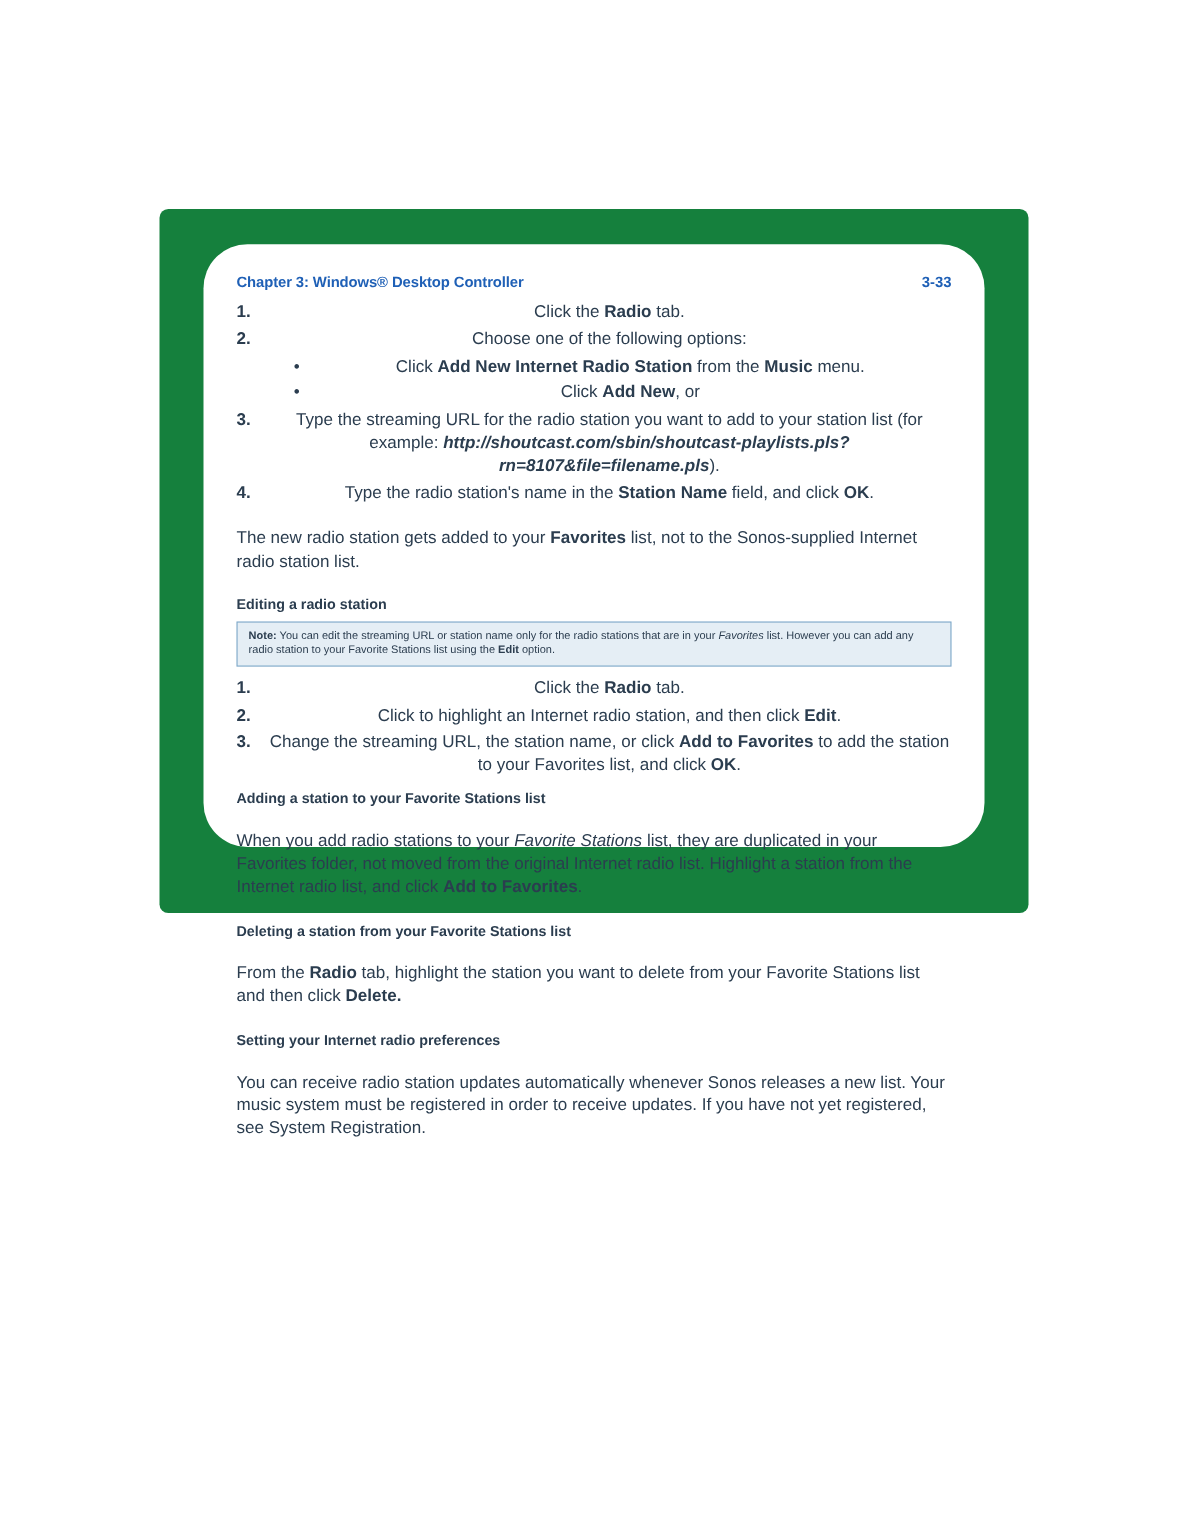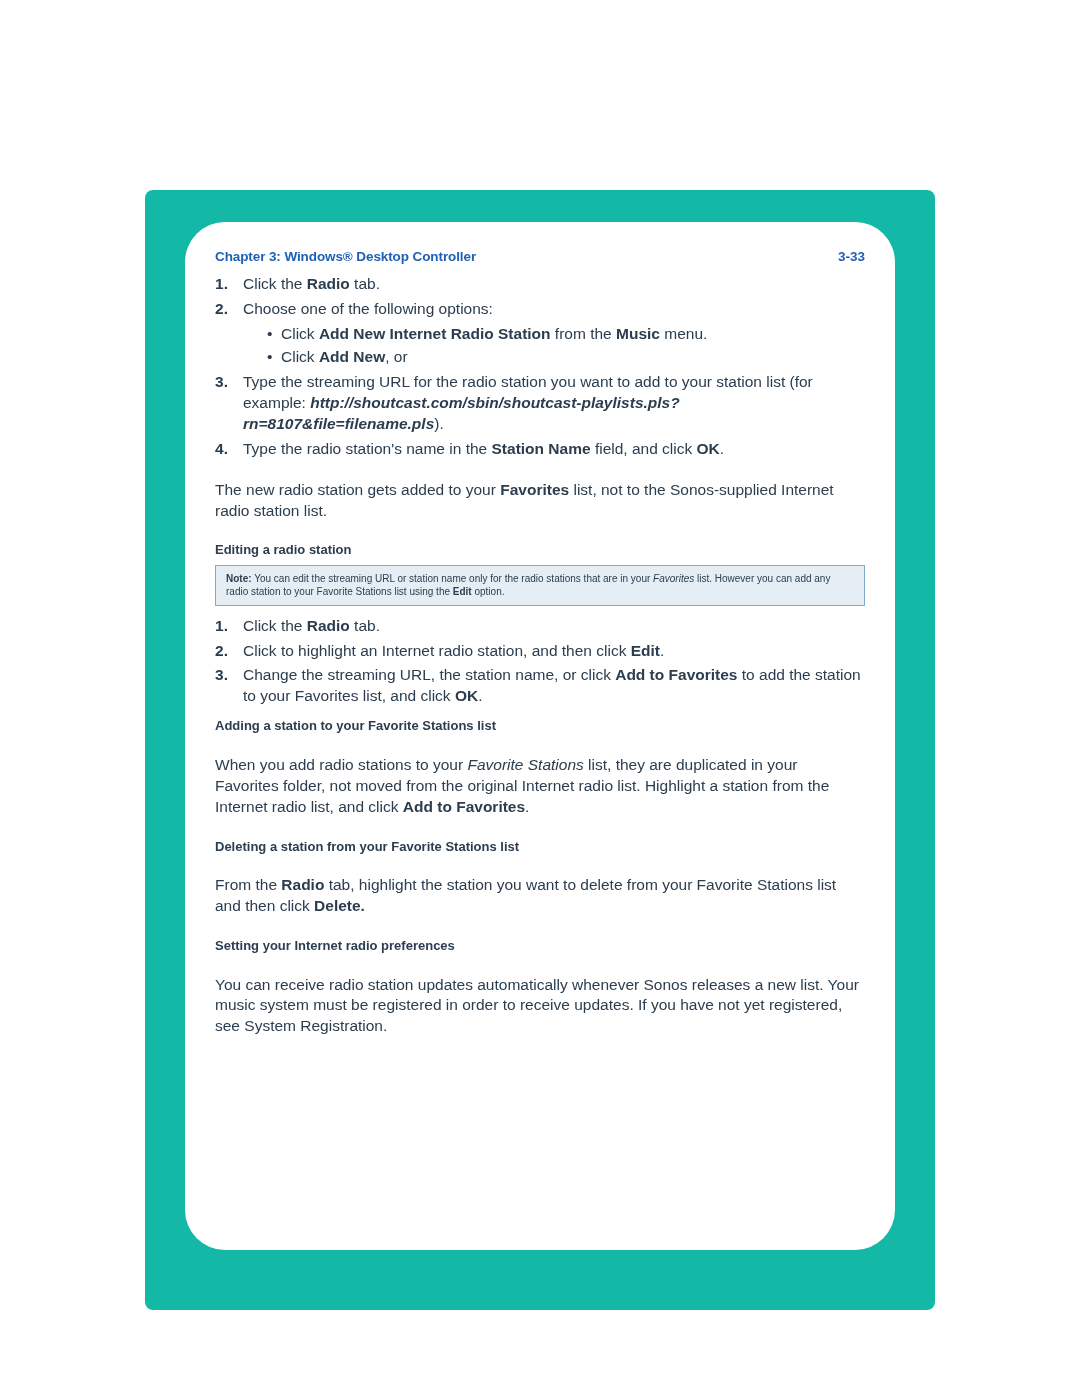--- a/index.html
+++ b/index.html
@@ -11,22 +11,22 @@
   .canvas {
     width: 1080px;
     height: 1397px;
     background: #ffffff;
     position: relative;
     box-sizing: border-box;
     padding: 190px 145px 0 145px;
   }
   .frame {
     width: 790px;
-    height: 1120px;
-    background: #14b8a6;
+    height: 640px;
+    background: #15803d;
     border-radius: 8px;
     padding: 32px 40px 60px 40px;
     box-sizing: border-box;
   }
   .page {
     width: 100%;
     height: 100%;
     background: #ffffff;
     border-radius: 40px;
     box-sizing: border-box;
@@ -50,20 +50,21 @@
   .pagenum {
     color: #1f60b6;
     font-weight: 700;
     font-size: 13.5px;
   }
   ol.steps {
     list-style: none;
     margin: 0;
     padding: 0;
     counter-reset: step;
+    text-align: center;
   }
   ol.steps > li {
     counter-increment: step;
     position: relative;
     padding-left: 28px;
     margin: 4px 0;
   }
   ol.steps > li::before {
     content: counter(step) ".";
     position: absolute;

